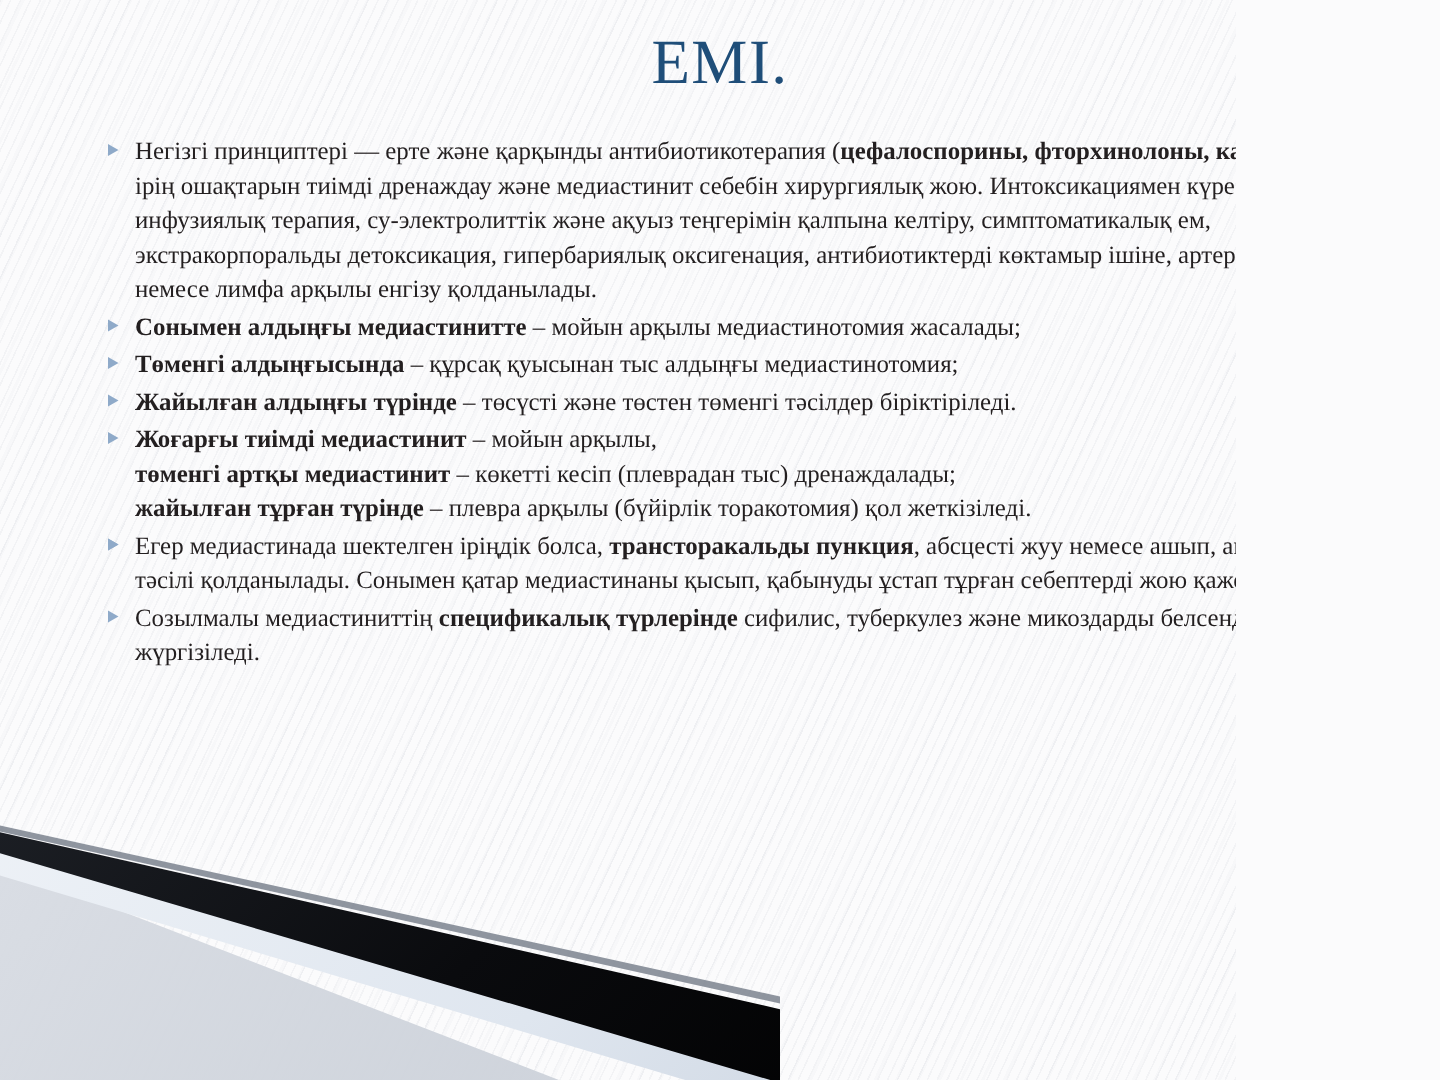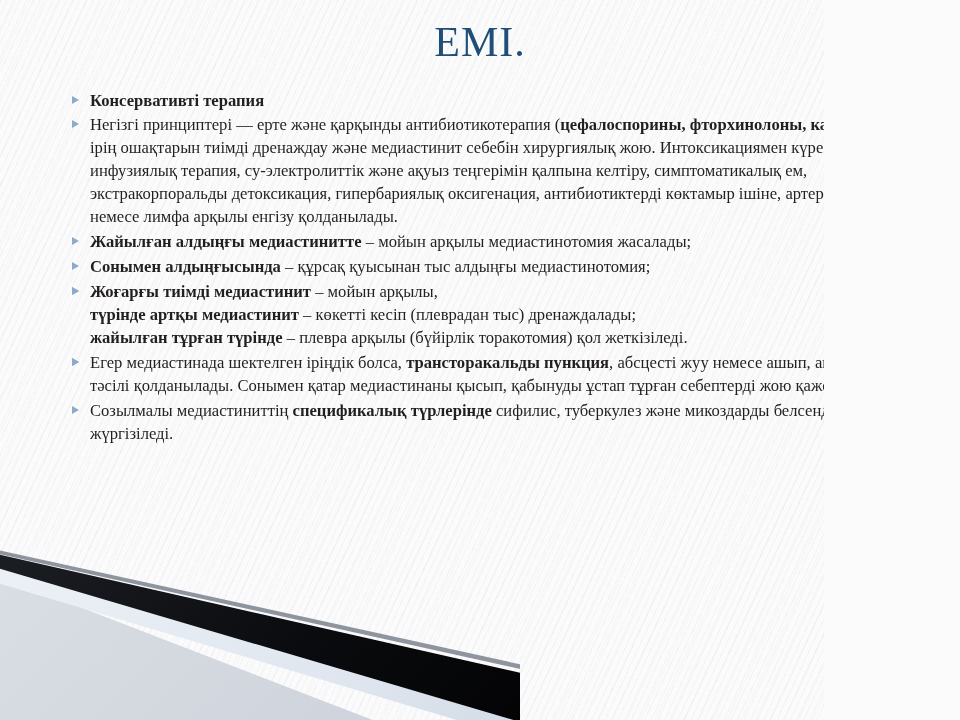--- a/index.html
+++ b/index.html
@@ -134,24 +134,23 @@
   <div class="ribbon-layer">
     <div class="ribbon-grey"></div>
     <div class="ribbon-lightband"></div>
     <div class="ribbon-thinline"></div>
     <div class="ribbon-black"></div>
   </div>
 
   <div class="title">ЕМІ.</div>
 
   <div class="content">
-      <div class="bullet-row heading-row tight"><span class="bullet-marker"></span><span class="bullet-text">Консервативті терапия</span></div>
       <div class="bullet-row"><span class="bullet-marker"></span><span class="bullet-text">Негізгі принциптері — ерте және қарқынды антибиотикотерапия (<b>цефалоспорины, фторхинолоны, карбапенемы</b>), ірің ошақтарын тиімді дренаждау және медиастинит себебін хирургиялық жою. Интоксикациямен күресу үшін инфузиялық терапия, су-электролиттік және ақуыз теңгерімін қалпына келтіру, симптоматикалық ем, экстракорпоральды детоксикация, гипербариялық оксигенация, антибиотиктерді көктамыр ішіне, артерия ішіне немесе лимфа арқылы енгізу қолданылады.</span></div>
-      <div class="bullet-row"><span class="bullet-marker"></span><span class="bullet-text"><b>Жайылған алдыңғы медиастинитте</b> – мойын арқылы медиастинотомия жасалады;</span></div>
-      <div class="bullet-row"><span class="bullet-marker"></span><span class="bullet-text"><b>Сонымен алдыңғысында</b> – құрсақ қуысынан тыс алдыңғы медиастинотомия;</span></div>
-      <div class="bullet-row"><span class="bullet-marker"></span></div>
-      <div class="bullet-row"><span class="bullet-marker"></span><span class="bullet-text"><b>Жоғарғы тиімді медиастинит</b> – мойын арқылы,<br><b>түрінде артқы медиастинит</b> – көкетті кесіп (плеврадан тыс) дренаждалады;<br><b>жайылған тұрған түрінде</b> – плевра арқылы (бүйірлік торакотомия) қол жеткізіледі.</span></div>
+      <div class="bullet-row"><span class="bullet-marker"></span><span class="bullet-text"><b>Сонымен алдыңғы медиастинитте</b> – мойын арқылы медиастинотомия жасалады;</span></div>
+      <div class="bullet-row"><span class="bullet-marker"></span><span class="bullet-text"><b>Төменгі алдыңғысында</b> – құрсақ қуысынан тыс алдыңғы медиастинотомия;</span></div>
+      <div class="bullet-row"><span class="bullet-marker"></span><span class="bullet-text"><b>Жайылған алдыңғы түрінде</b> – төсүсті және төстен төменгі тәсілдер біріктіріледі.</span></div>
+      <div class="bullet-row"><span class="bullet-marker"></span><span class="bullet-text"><b>Жоғарғы тиімді медиастинит</b> – мойын арқылы,<br><b>төменгі артқы медиастинит</b> – көкетті кесіп (плеврадан тыс) дренаждалады;<br><b>жайылған тұрған түрінде</b> – плевра арқылы (бүйірлік торакотомия) қол жеткізіледі.</span></div>
       <div class="bullet-row"><span class="bullet-marker"></span></div>
       <div class="bullet-row"><span class="bullet-marker"></span><span class="bullet-text">Егер медиастинада шектелген іріңдік болса, <b>трансторакальды пункция</b>, абсцесті жуу немесе ашып, ашық жүргізу тәсілі қолданылады. Сонымен қатар медиастинаны қысып, қабынуды ұстап тұрған себептерді жою қажет.</span></div>
       <div class="bullet-row"><span class="bullet-marker"></span><span class="bullet-text">Созылмалы медиастиниттің <b>спецификалық түрлерінде</b> сифилис, туберкулез және микоздарды белсенді емдеу жүргізіледі.</span></div>
     </div>
 
 </div>
 
 </body></html>

